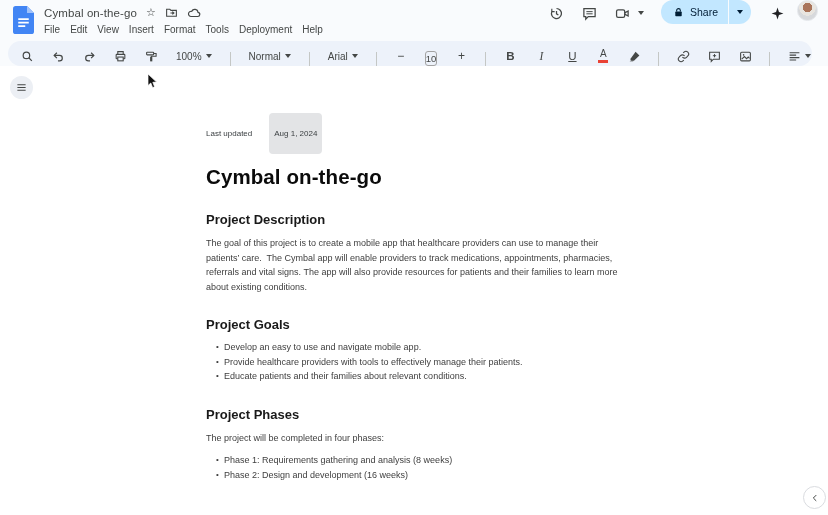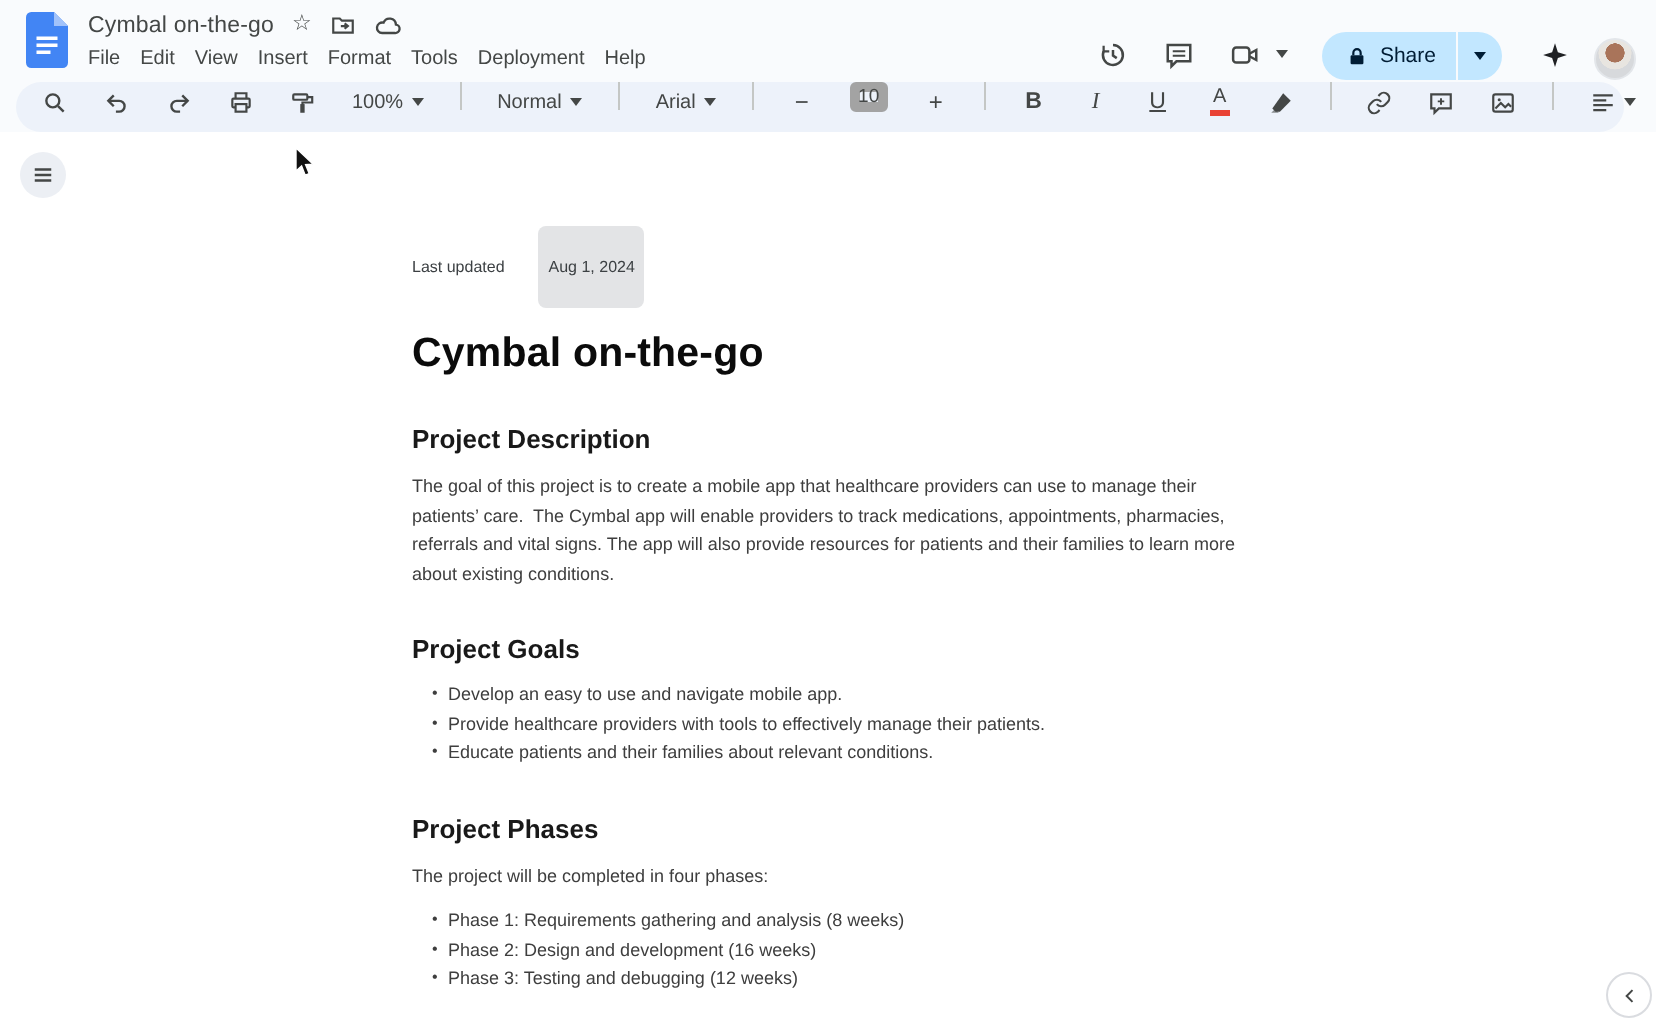--- a/index.html
+++ b/index.html
@@ -12,54 +12,54 @@
   
   .topbar { position:absolute; top:0; left:0; right:0; height:66px; background:#f9fbfd; }
   .docs-logo { position:absolute; left:13px; top:6px; width:21px; height:28px; }
   .title-block { position:absolute; left:44px; top:5px; }
   .title-row { display:flex; align-items:center; gap:9px; height:15px; }
   .doc-title { font-size:11.5px; color:#444746; letter-spacing:.1px; }
   .title-icn { font-size:11px; color:#444746; line-height:1; display:flex; align-items:center; }
   .menu-row { display:flex; margin-top:3px; margin-left:-5px; }
   .menu-item { font-size:10px; color:#444746; padding:1px 5px; border-radius:6px; cursor:default; }
 
-  .header-right { position:absolute; right:10px; top:0; height:40px; display:flex; align-items:flex-end; gap:7px; }
+  .header-right { position:absolute; right:10px; top:0; height:40px; display:flex; align-items:flex-start; gap:7px; }
   .hbtn { width:26px; height:26px; border-radius:50%; display:flex; align-items:center; justify-content:center; }
   .hbtn svg { width:15px; height:15px; }
   .video-group { display:flex; align-items:center; gap:2px; margin-right:4px; }
   .caret { width:0; height:0; border-left:3.5px solid transparent; border-right:3.5px solid transparent; border-top:4px solid #444746; }
 
   .share-pill { display:flex; align-items:center; height:24px; background:#c2e7ff; border-radius:12px; overflow:hidden; margin:0 6px; }
   .share-main { display:flex; align-items:center; gap:6px; padding:0 10px 0 12px; height:100%; }
   .share-label { font-size:10.5px; color:#001d35; }
   .share-divider { width:1px; height:24px; background:#f9fbfd; }
   .share-caret-zone { padding:0 8px; height:100%; display:flex; align-items:center; }
   .share-caret-zone .caret { border-top-color:#001d35; }
 
   .avatar { width:21px; height:21px; border-radius:50%; background:
     radial-gradient(circle at 50% 34%, #a9745a 0 30%, #e8e5e0 31% 52%, #d7d9dc 53% 100%);
     border:1px solid #e3e6ea; }
 
   
   .toolbar { position:absolute; top:41px; left:8px; right:16px; height:25px; background:#edf2fa;
-    border-radius:13px; display:flex; align-items:flex-start; padding:0 9px; gap:11px; }
+    border-radius:13px; display:flex; align-items:flex-end; padding:0 9px; gap:11px; }
   .ticon { min-width:20px; height:20px; border-radius:4px; display:flex; align-items:center; justify-content:center; color:#444746; }
   .ticon svg { width:13px; height:13px; }
   .tsep { width:1px; height:14px; background:#c4c7c5; margin:0 3px; flex:none; }
   .tletter { font-size:11.5px; color:#444746; }
   .b-letter { font-weight:700; }
   .i-letter { font-style:italic; font-family:"Liberation Serif", serif; }
   .u-letter { text-decoration:underline; }
   .a-color { display:flex; flex-direction:column; align-items:center; line-height:1; }
   .a-color .bar { width:10px; height:2.5px; background:#e94235; margin-top:1px; }
   .tdrop { display:flex; align-items:center; gap:4px; padding:0 4px; height:20px; border-radius:4px; }
   .tdrop .val { font-size:10px; color:#444746; }
   .styles-drop { width:62px; justify-content:space-between; }
   .font-drop { width:50px; justify-content:space-between; }
-  .szbox { width:19px; height:15px; border:5px solid #a3a3a3; border-radius:3px; display:flex;
+  .szbox { width:19px; height:15px; border:1px solid #a3a3a3; border-radius:3px; display:flex;
     align-items:center; justify-content:center; font-size:9.5px; color:#444746; margin:0 3px; }
   .pm { font-size:12px; width:14px; text-align:center; color:#444746; }
   .right-tools { margin-left:auto; display:flex; align-items:center; gap:1px; }
 
   
   .outline-btn { position:absolute; left:10px; top:76px; width:23px; height:23px; border-radius:50%;
     background:#eceff4; display:flex; align-items:center; justify-content:center; }
   .outline-btn svg { width:11px; height:11px; }
 
   .cursor { position:absolute; left:147px; top:74px; width:11px; height:15px; z-index:9; }
@@ -343,21 +343,20 @@
       <li>Educate patients and their families about relevant conditions.</li>
     </ul>
   </section>
 
   <section>
     <h2 class="doc-h2">Project Phases</h2>
     <p class="doc-p">The project will be completed in four phases:</p>
     <ul class="doc-ul">
       <li>Phase 1: Requirements gathering and analysis (8 weeks)</li>
       <li>Phase 2: Design and development (16 weeks)</li>
-      <li>Phase 3: Testing and debugging (12 weeks)</li>
     </ul>
   </section>
 </div>
 
 <div class="panel-toggle">
   <svg viewBox="0 0 24 24" fill="none" stroke="#444746" stroke-width="2.4">
       <path d="M15 5 L8 12 L15 19"></path>
     </svg>
 </div>
 

